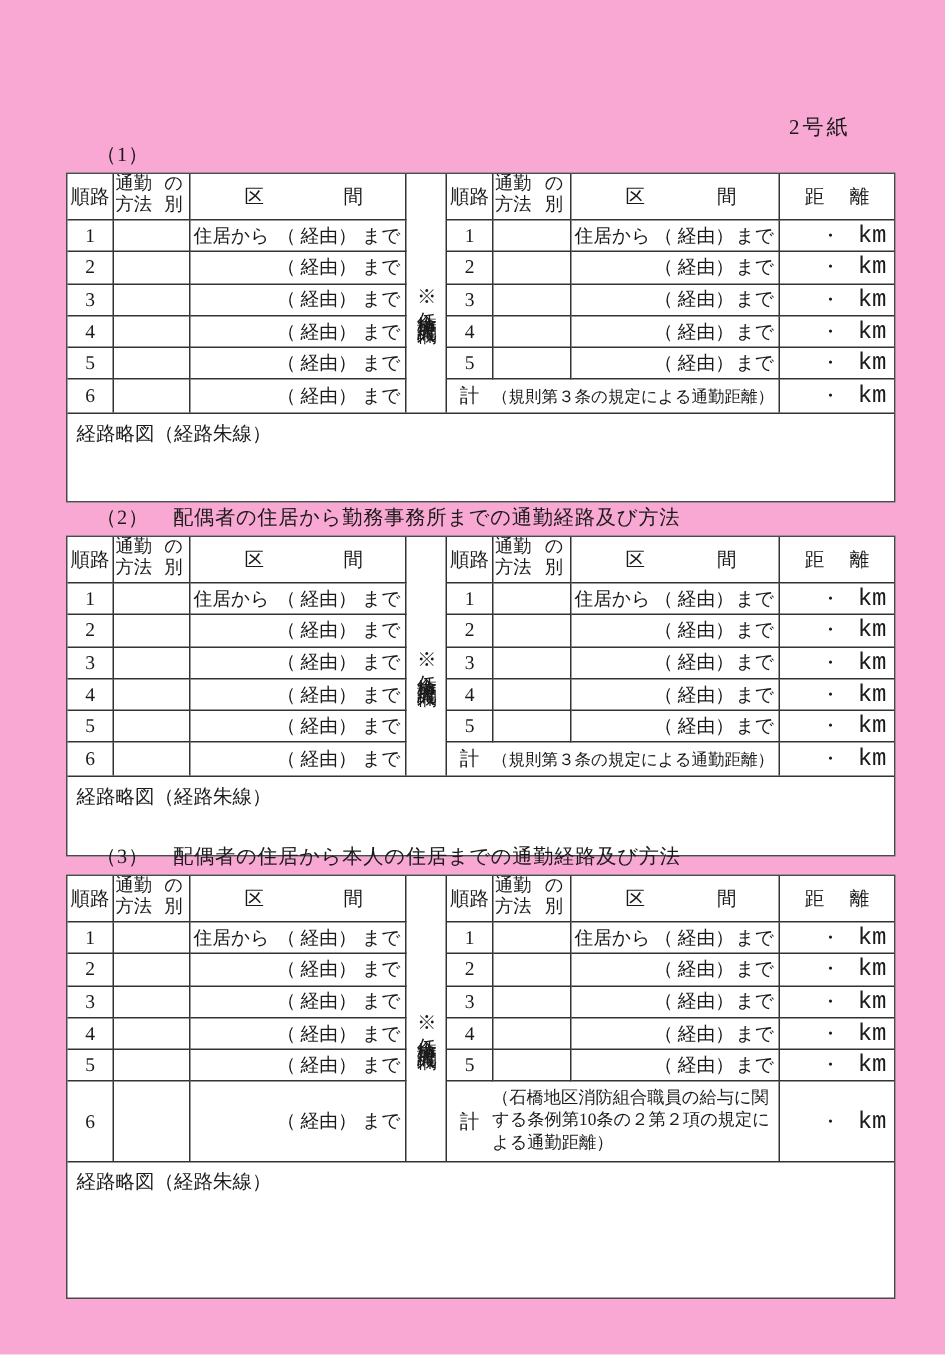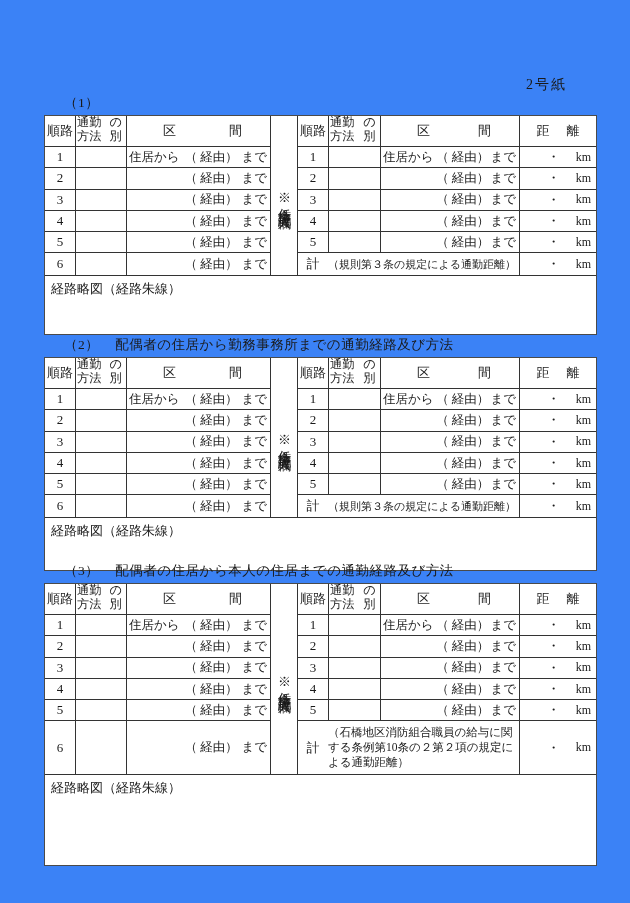--- a/index.html
+++ b/index.html
@@ -1,16 +1,16 @@
 <!DOCTYPE html>
 <html><head>
 <meta charset="utf-8">
 <style>
   html,body{margin:0;padding:0;background:#fff;}
-  .page{position:relative;width:630px;height:903px;background:#3b82f6;
+  .page{position:relative;width:630px;height:903px;background:#f9a8d4;
         font-family:"Liberation Serif","DejaVu Serif",serif;color:#1a1a1a;overflow:hidden;}
   .sheet-label{position:absolute;top:76px;left:526px;font-size:14px;letter-spacing:2px;}
   .sec{position:absolute;left:44px;width:553px;}
   .sec-title{display:flex;gap:16px;padding-left:20px;font-size:13.5px;height:15px;line-height:15px;margin-bottom:5px;letter-spacing:0.5px;}
   .block{border:1.5px solid #4a4a4a;background:#fff;}
   .tables{display:flex;border-bottom:1px solid #333;}
   .grid{display:grid;}
   .left{grid-template-columns:31px 51px 144px;}
   .right{flex:1;grid-template-columns:31px 52px 139px 1fr;}
   .s1 .grid,.s2 .grid{grid-template-rows:31px repeat(6,21.3px);}
@@ -20,21 +20,21 @@
   .nb{border-bottom:none;}
   .nr{border-right:none;}
   .mh{align-items:flex-start;justify-content:flex-start;font-size:12.2px;line-height:13.5px;padding-left:1px;}
   .kh{justify-content:space-between;padding:0 28px 0 36px;}
   .dh{justify-content:center;gap:17px;}
   .seg{justify-content:space-between;padding:0 3px 0 2px;font-size:12.5px;}
   .from{width:52px;flex:none;text-align:left;white-space:nowrap;}
   .via{flex:none;white-space:nowrap;}
   .to{flex:none;white-space:nowrap;text-align:center;}
   .dist{justify-content:space-between;padding:0 5px 0 27px;}
-  .dist .km{font-size:12px;font-family:Liberation Serif, serif;}
+  .dist .km{font-size:16px;font-family:Liberation Mono, monospace;}
   .total{grid-column:1 / span 3;justify-content:flex-start;}
   .tlbl{width:30px;text-align:center;flex:none;}
   .tnote{font-size:11px;white-space:nowrap;}
   .s3 .tnote{white-space:normal;font-size:11.5px;line-height:15px;padding-right:2px;}
   .midcol{width:26px;border-right:1px solid #333;display:flex;align-items:center;justify-content:center;}
   .vtext{writing-mode:vertical-rl;font-size:13px;letter-spacing:1.5px;line-height:26px;}
   .sketch{padding:4px 6px;font-size:13px;box-sizing:border-box;}
   .s1 .sketch{height:58px;}
   .s2 .sketch{height:52px;}
   .s3 .sketch{height:90px;}

